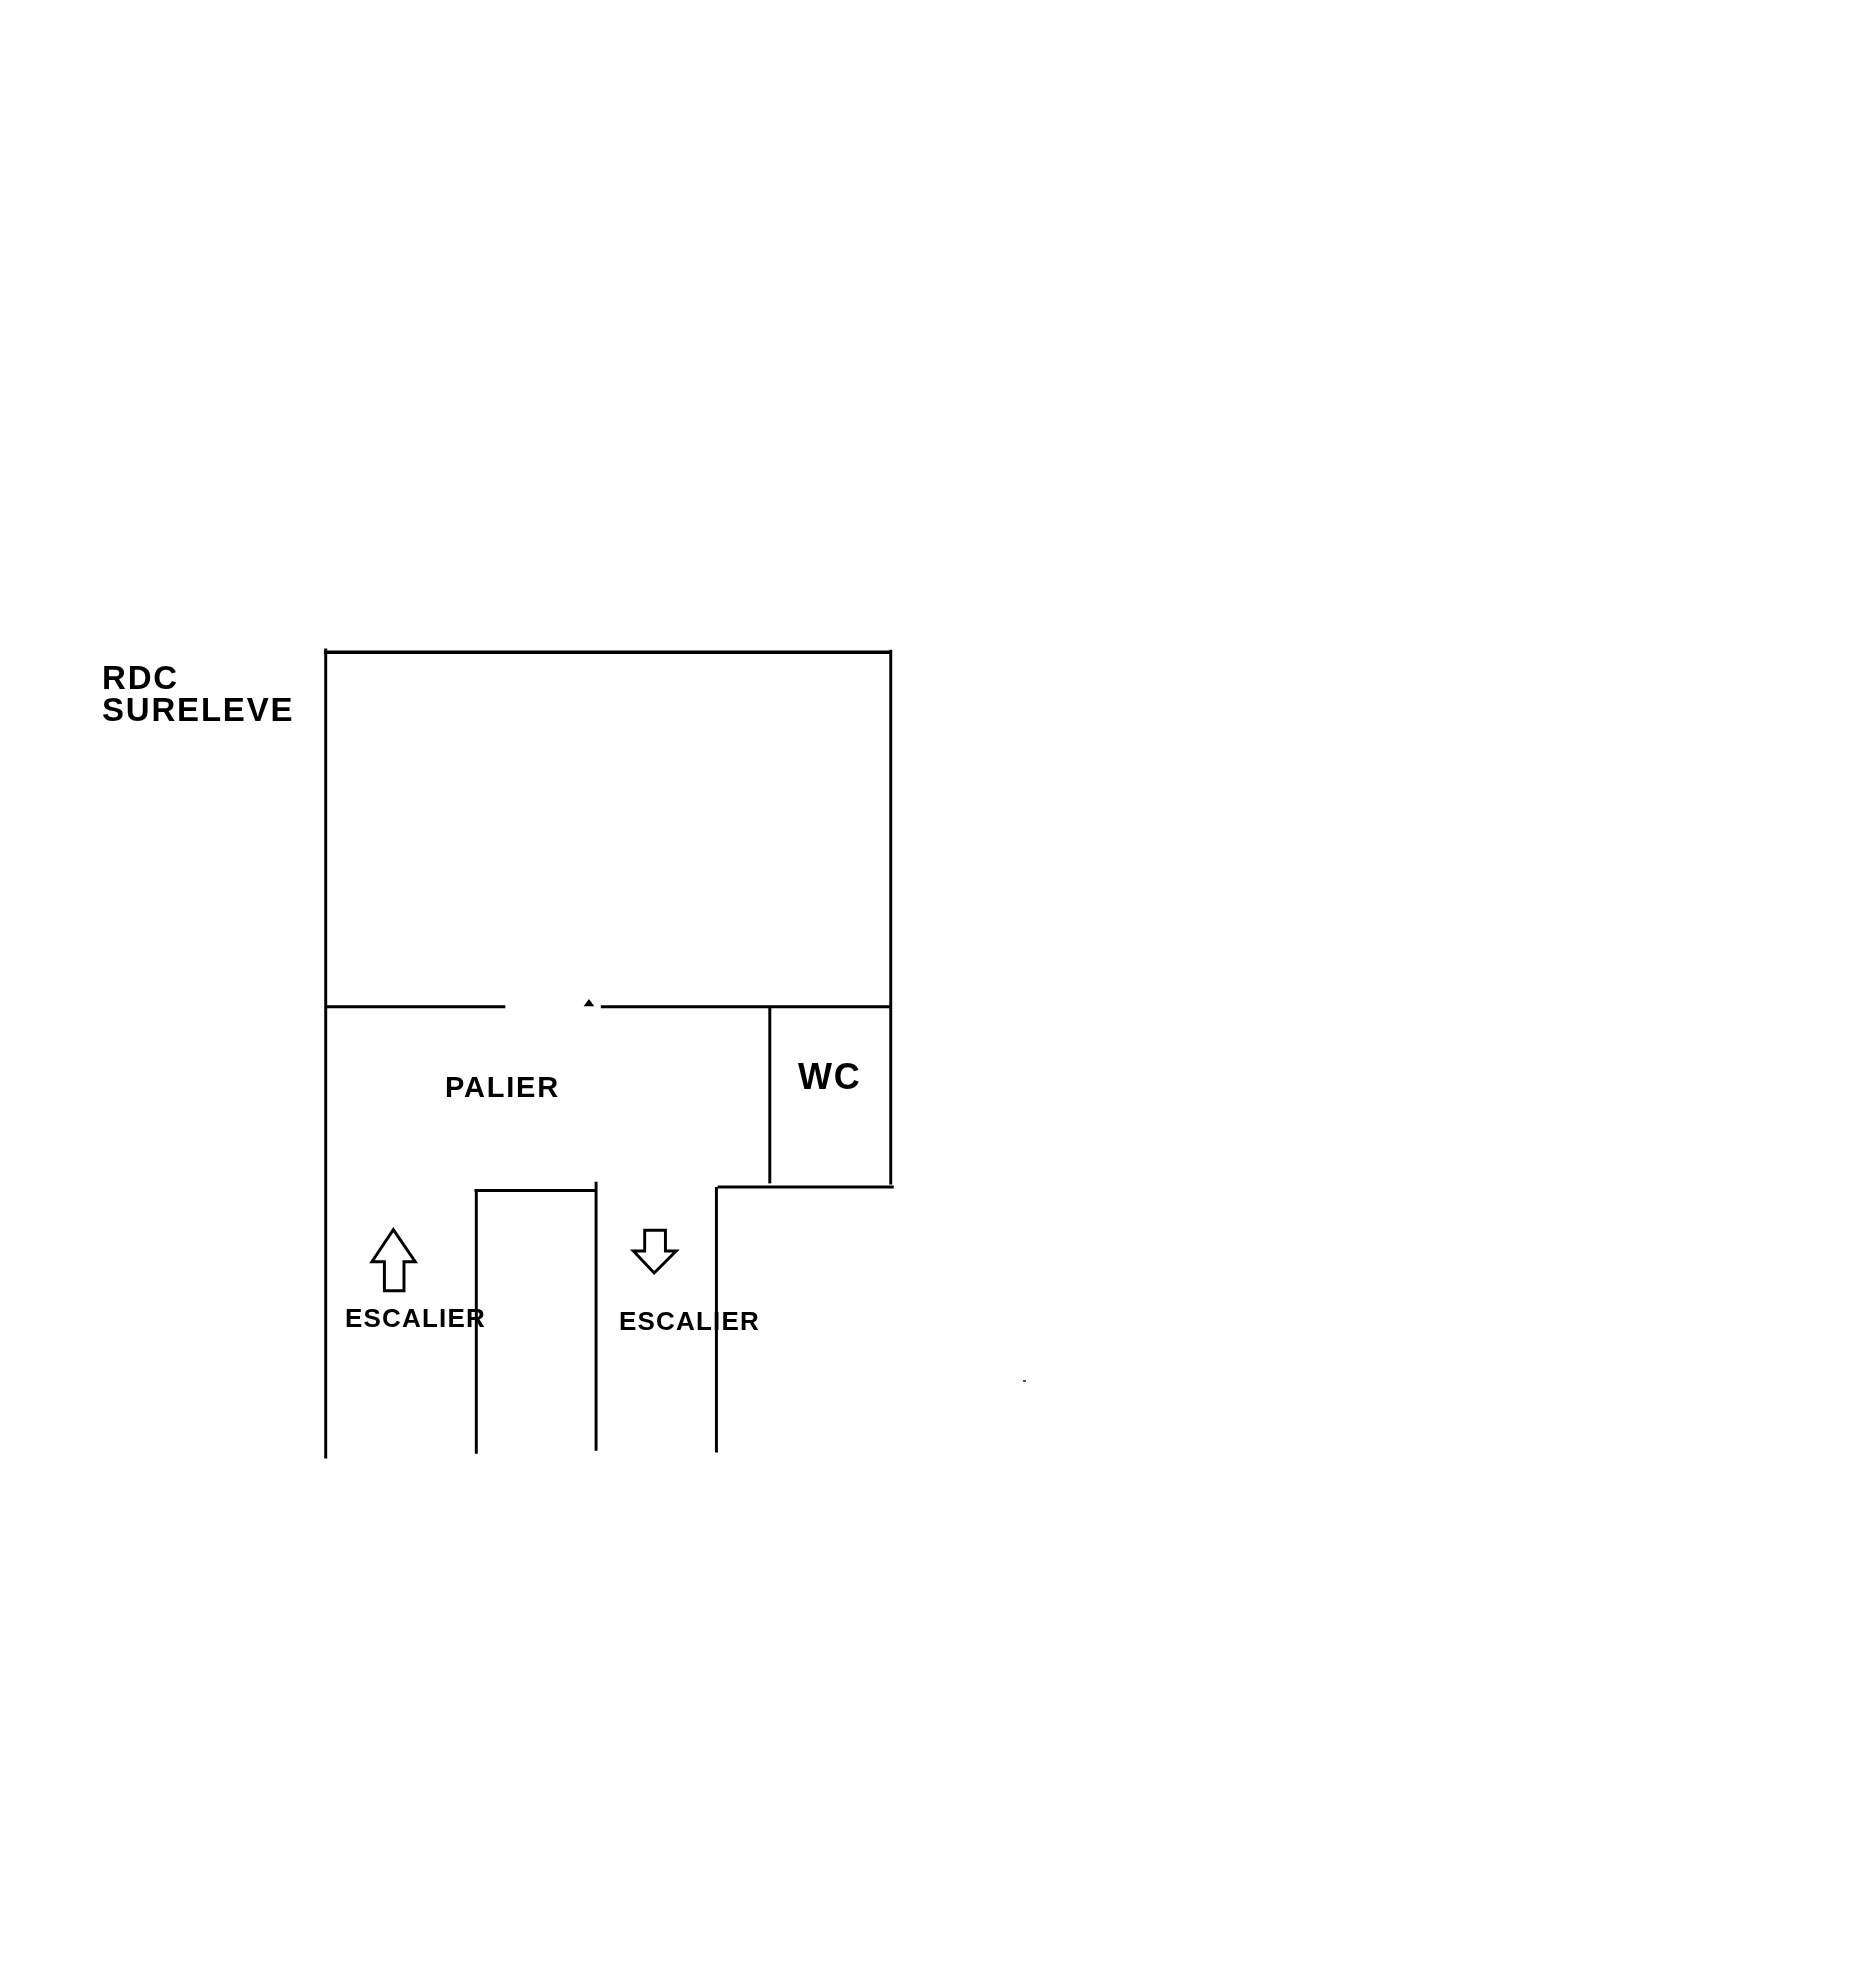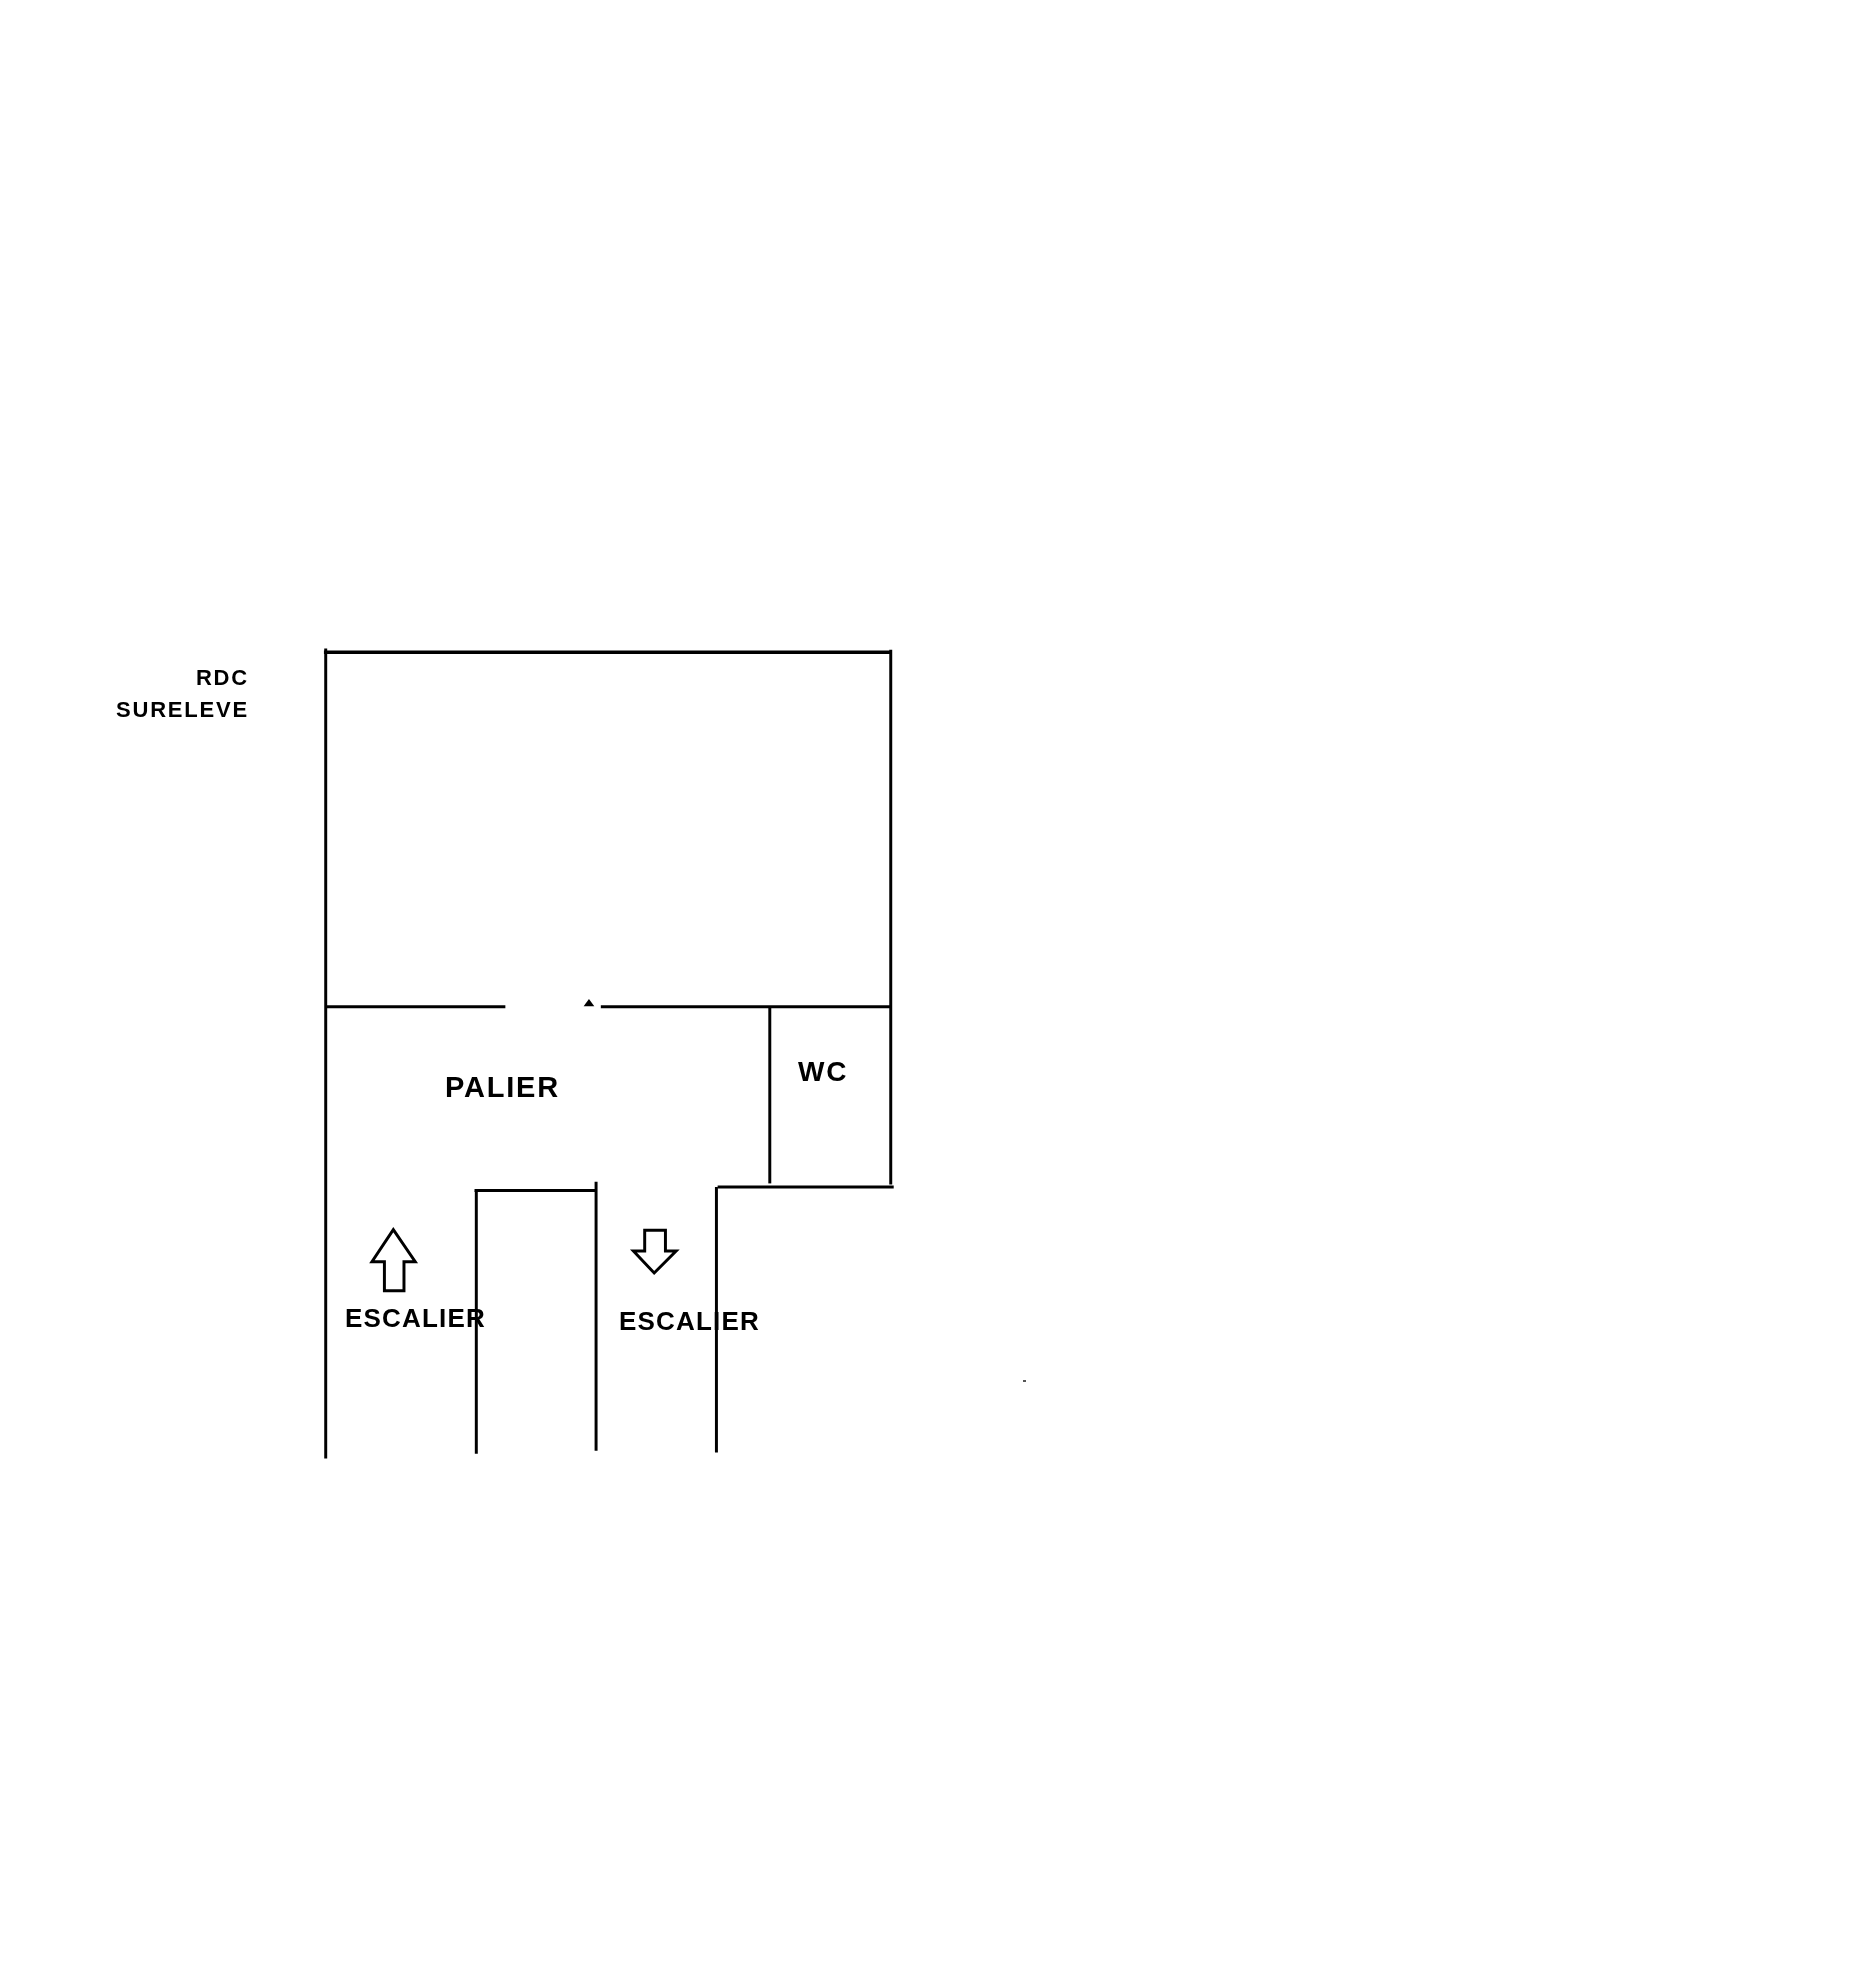--- a/index.html
+++ b/index.html
@@ -34,37 +34,36 @@
     stroke-linejoin: miter;
   }
   .mark { fill: #000000; stroke: none; }
   .label {
     position: absolute;
     color: #000000;
     font-weight: bold;
     white-space: nowrap;
   }
   .label--floor {
-    left: 116px;
+    left: 102px;
     top: 662px;
-    font-size: 22px;
+    font-size: 33px;
     line-height: 32px;
     letter-spacing: 1.8px;
-    text-align: right;
   }
   .label--palier {
     left: 445px;
     top: 1071px;
     font-size: 29px;
     letter-spacing: 1.8px;
   }
   .label--wc {
     left: 798px;
     top: 1056px;
-    font-size: 28px;
+    font-size: 36px;
     letter-spacing: 1.8px;
   }
   .label--esc1 {
     left: 345px;
     top: 1303px;
     font-size: 26px;
     letter-spacing: 1.2px;
   }
   .label--esc2 {
     left: 619px;

